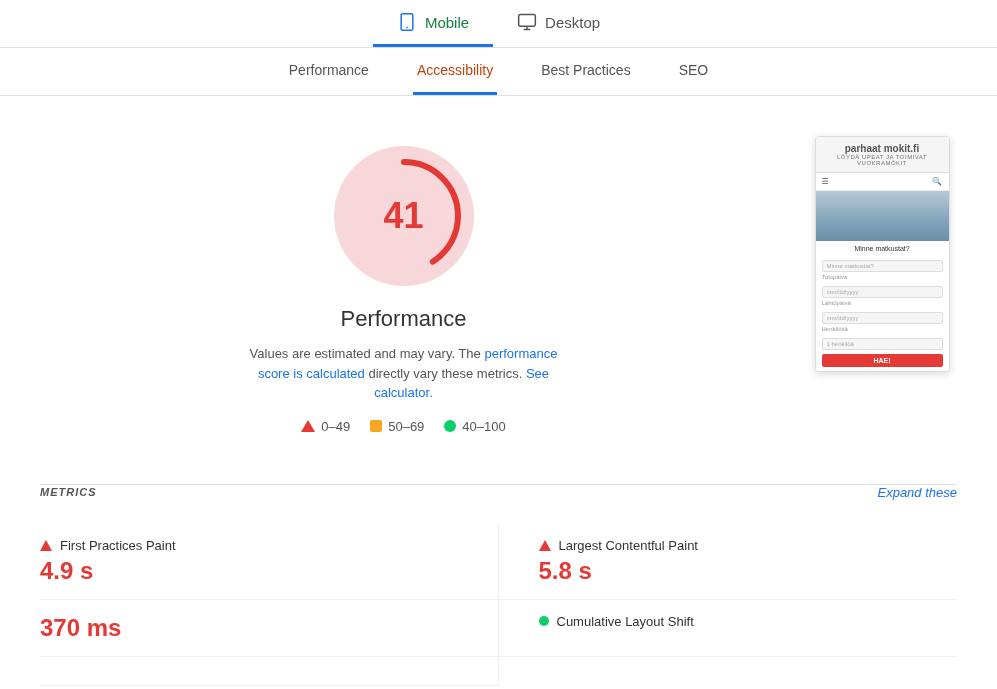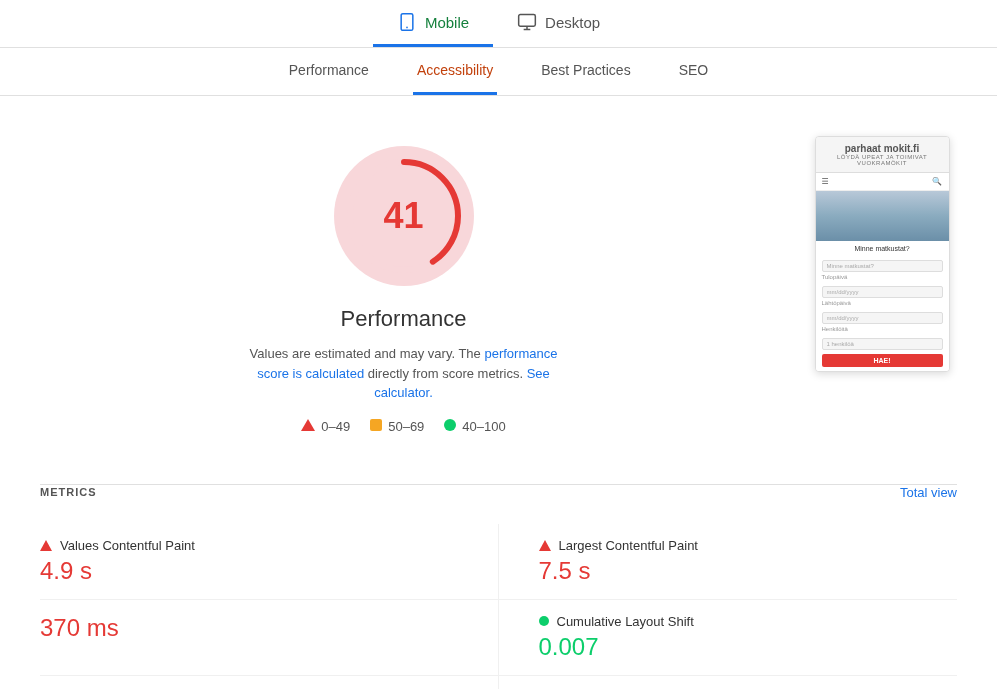--- a/index.html
+++ b/index.html
@@ -21,51 +21,51 @@
     .gauge-wrapper { position: relative; width: 140px; height: 140px; margin-bottom: 20px; }
     .gauge-bg { width: 140px; height: 140px; border-radius: 50%; background: #f8d7da; display: flex; align-items: center; justify-content: center; }
     .gauge-svg { position: absolute; top: 0; left: 0; }
     .gauge-number { position: absolute; top: 50%; left: 50%; transform: translate(-50%, -50%); font-size: 36px; font-weight: bold; color: #e53935; }
 
     .score-title { font-size: 22px; font-weight: normal; color: #333; margin-bottom: 12px; }
     .score-desc { text-align: center; font-size: 13px; color: #555; line-height: 1.5; max-width: 320px; }
     .score-desc a { color: #1a73e8; text-decoration: none; }
 
     .legend { display: flex; gap: 20px; margin-top: 16px; align-items: center; }
-    .legend-item { display: flex; gap: 6px; font-size: 13px; color: #555; }
+    .legend-item { display: flex; align-items: center; gap: 6px; font-size: 13px; color: #555; }
     .legend-dot { width: 12px; height: 12px; border-radius: 50%; }
     .legend-tri { width: 0; height: 0; border-left: 7px solid transparent; border-right: 7px solid transparent; border-bottom: 12px solid #e53935; }
     .legend-sq { width: 12px; height: 12px; background: #f5a623; border-radius: 2px; }
 
     .preview-section { width: 150px; display: flex; align-items: flex-start; justify-content: center; padding-top: 10px; }
     .phone-preview { width: 135px; background: #fff; border: 1px solid #ddd; border-radius: 4px; overflow: hidden; box-shadow: 0 2px 8px rgba(0,0,0,0.15); }
     .phone-preview-header { background: #f5f5f5; padding: 6px 8px; border-bottom: 1px solid #ddd; }
     .phone-preview-header .site-name { font-size: 10px; font-weight: bold; color: #555; text-align: center; }
     .phone-preview-header .site-sub { font-size: 6px; color: #777; text-align: center; letter-spacing: 0.5px; }
     .phone-preview-nav { display: flex; justify-content: space-between; padding: 4px 6px; border-bottom: 1px solid #eee; }
     .phone-preview-nav span { font-size: 8px; color: #555; }
     .phone-preview-body { background: #c9d8e8; height: 50px; position: relative; }
     .phone-preview-form { background: #fff; padding: 4px 6px; }
     .phone-preview-form-title { font-size: 7px; color: #333; text-align: center; margin-bottom: 3px; }
     .phone-preview-input { background: #f5f5f5; border: 1px solid #ddd; border-radius: 2px; padding: 2px 4px; font-size: 6px; color: #aaa; margin-bottom: 2px; width: 100%; }
     .phone-preview-btn { background: #e53935; color: #fff; font-size: 7px; font-weight: bold; text-align: center; padding: 3px; border-radius: 2px; margin-top: 2px; }
 
     .metrics-section { padding: 0 40px 20px 40px; }
-    .metrics-header { display: flex; justify-content: space-between; align-items: center; margin-bottom: 16px; padding-bottom: 8px; }
+    .metrics-header { display: flex; justify-content: space-between; align-items: center; margin-bottom: 16px; padding-bottom: 8px; font-style: italic; }
     .metrics-label { font-size: 11px; font-weight: bold; color: #555; letter-spacing: 1px; }
     .expand-link { font-size: 13px; color: #1a73e8; cursor: pointer; text-decoration: none; }
 
     .metrics-grid { display: grid; grid-template-columns: 1fr 1fr; gap: 0; }
     .metric-item { padding: 14px 0; border-bottom: 1px solid #f0f0f0; display: flex; flex-direction: column; gap: 4px; }
     .metric-item:nth-child(odd) { padding-right: 40px; border-right: 1px solid #f0f0f0; }
     .metric-item:nth-child(even) { padding-left: 40px; }
     .metric-header { display: flex; align-items: center; gap: 8px; font-size: 13px; color: #333; }
     .metric-icon-tri { width: 0; height: 0; border-left: 6px solid transparent; border-right: 6px solid transparent; border-bottom: 11px solid #e53935; }
     .metric-icon-dot { width: 10px; height: 10px; border-radius: 50%; background: #0cce6b; }
-    .metric-value { font-size: 24px; font-weight: normal; }
+    .metric-value { font-size: 24px; font-weight: bold; }
     .metric-value.red { color: #e53935; }
     .metric-value.green { color: #0cce6b; }
 
     .divider { height: 1px; background: #e0e0e0; margin: 0 40px; }
   </style>
 </head>
 <body>
 
 <div class="top-bar">
   <div class="device-tab active">
@@ -111,21 +111,21 @@
         <circle cx="70" cy="70" r="54" fill="none" stroke="#f8d7da" stroke-width="6"></circle>
 
         <circle cx="70" cy="70" r="54" fill="none" stroke="#e53935" stroke-width="6" stroke-dasharray="139 200" stroke-dashoffset="0" transform="rotate(-90 70 70)" stroke-linecap="round"></circle>
       </svg>
       <span class="gauge-number">41</span>
     </div>
 
     <div class="score-title">Performance</div>
 
     <div class="score-desc">
-      <span>Values are estimated and may vary. The </span><a href="#">performance score is calculated</a><span> directly from score metrics. </span><a href="#">See calculator.</a>
+      <span>Values are estimated and may vary. The </span><a href="#">performance score is calculated</a><span> directly vary these metrics. </span><a href="#">See calculator.</a>
     </div>
 
     <div class="legend">
       <div class="legend-item">
         <div class="legend-tri"></div>
         <span>0–49</span>
       </div>
       <div class="legend-item">
         <div class="legend-sq"></div>
         <span>50–69</span>
@@ -162,51 +162,50 @@
     </div>
   </div>
 
 </div>
 
 <div class="divider"></div>
 
 <div class="metrics-section">
   <div class="metrics-header">
     <span class="metrics-label">METRICS</span>
-    <a href="#" class="expand-link">Total view</a>
+    <a href="#" class="expand-link">Expand these</a>
   </div>
 
   <div class="metrics-grid">
 
     <div class="metric-item">
       <div class="metric-header">
         <div class="metric-icon-tri"></div>
-        <span>Values Contentful Paint</span>
+        <span>First Practices Paint</span>
       </div>
       <div class="metric-value red">4.9 s</div>
     </div>
 
     <div class="metric-item">
       <div class="metric-header">
         <div class="metric-icon-tri"></div>
         <span>Largest Contentful Paint</span>
       </div>
-      <div class="metric-value red">7.5 s</div>
+      <div class="metric-value red">5.8 s</div>
     </div>
 
     <div class="metric-item">
       <div class="metric-value red">370 ms</div>
     </div>
 
     <div class="metric-item">
       <div class="metric-header">
         <div class="metric-icon-dot"></div>
         <span>Cumulative Layout Shift</span>
       </div>
-      <div class="metric-value green">0.007</div>
     </div>
 
     <div class="metric-item">
       
       
     </div>
 
   </div>
 </div>
 

